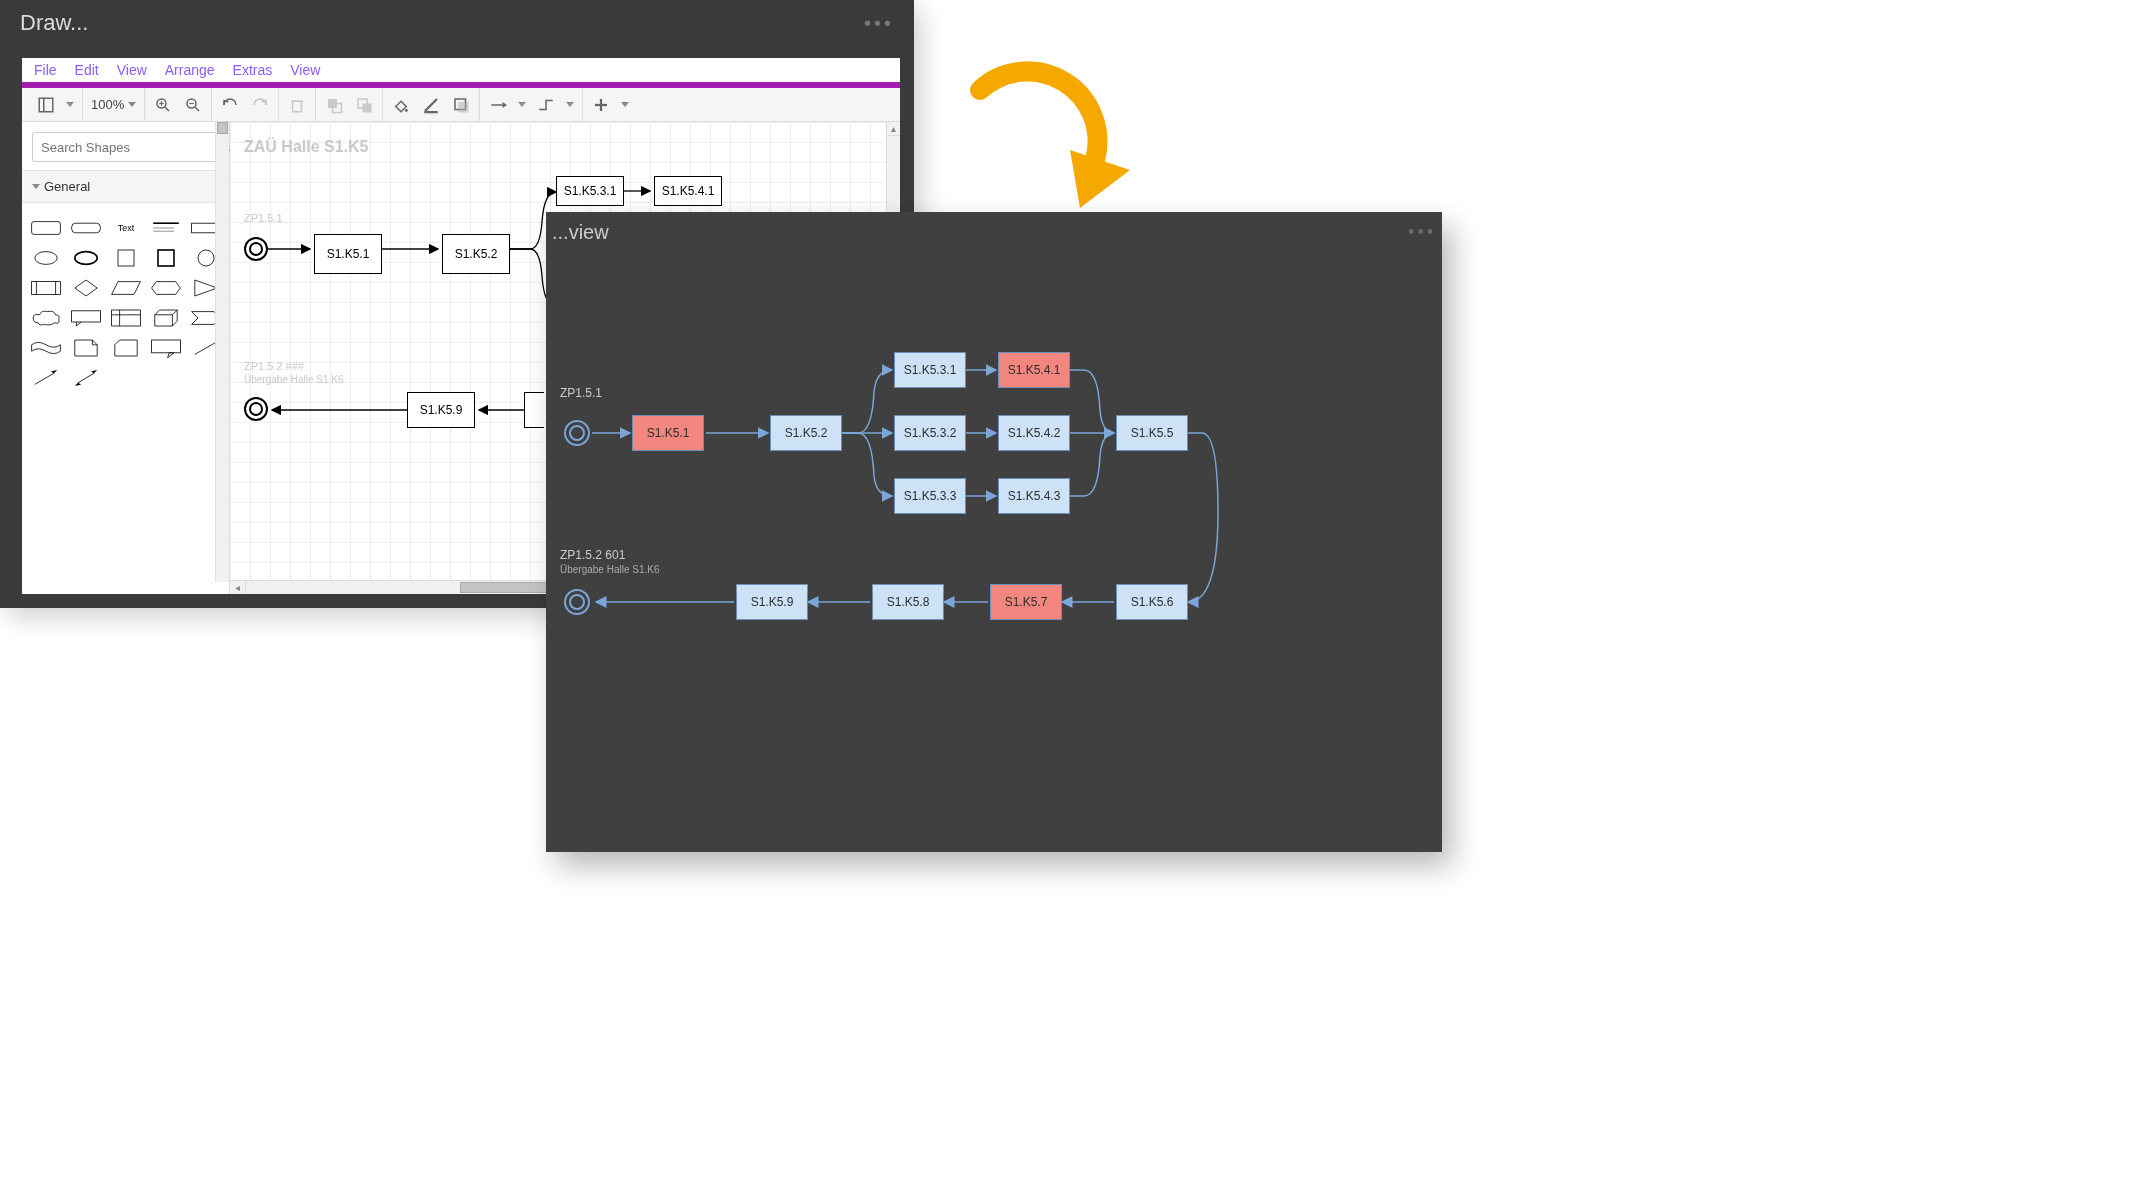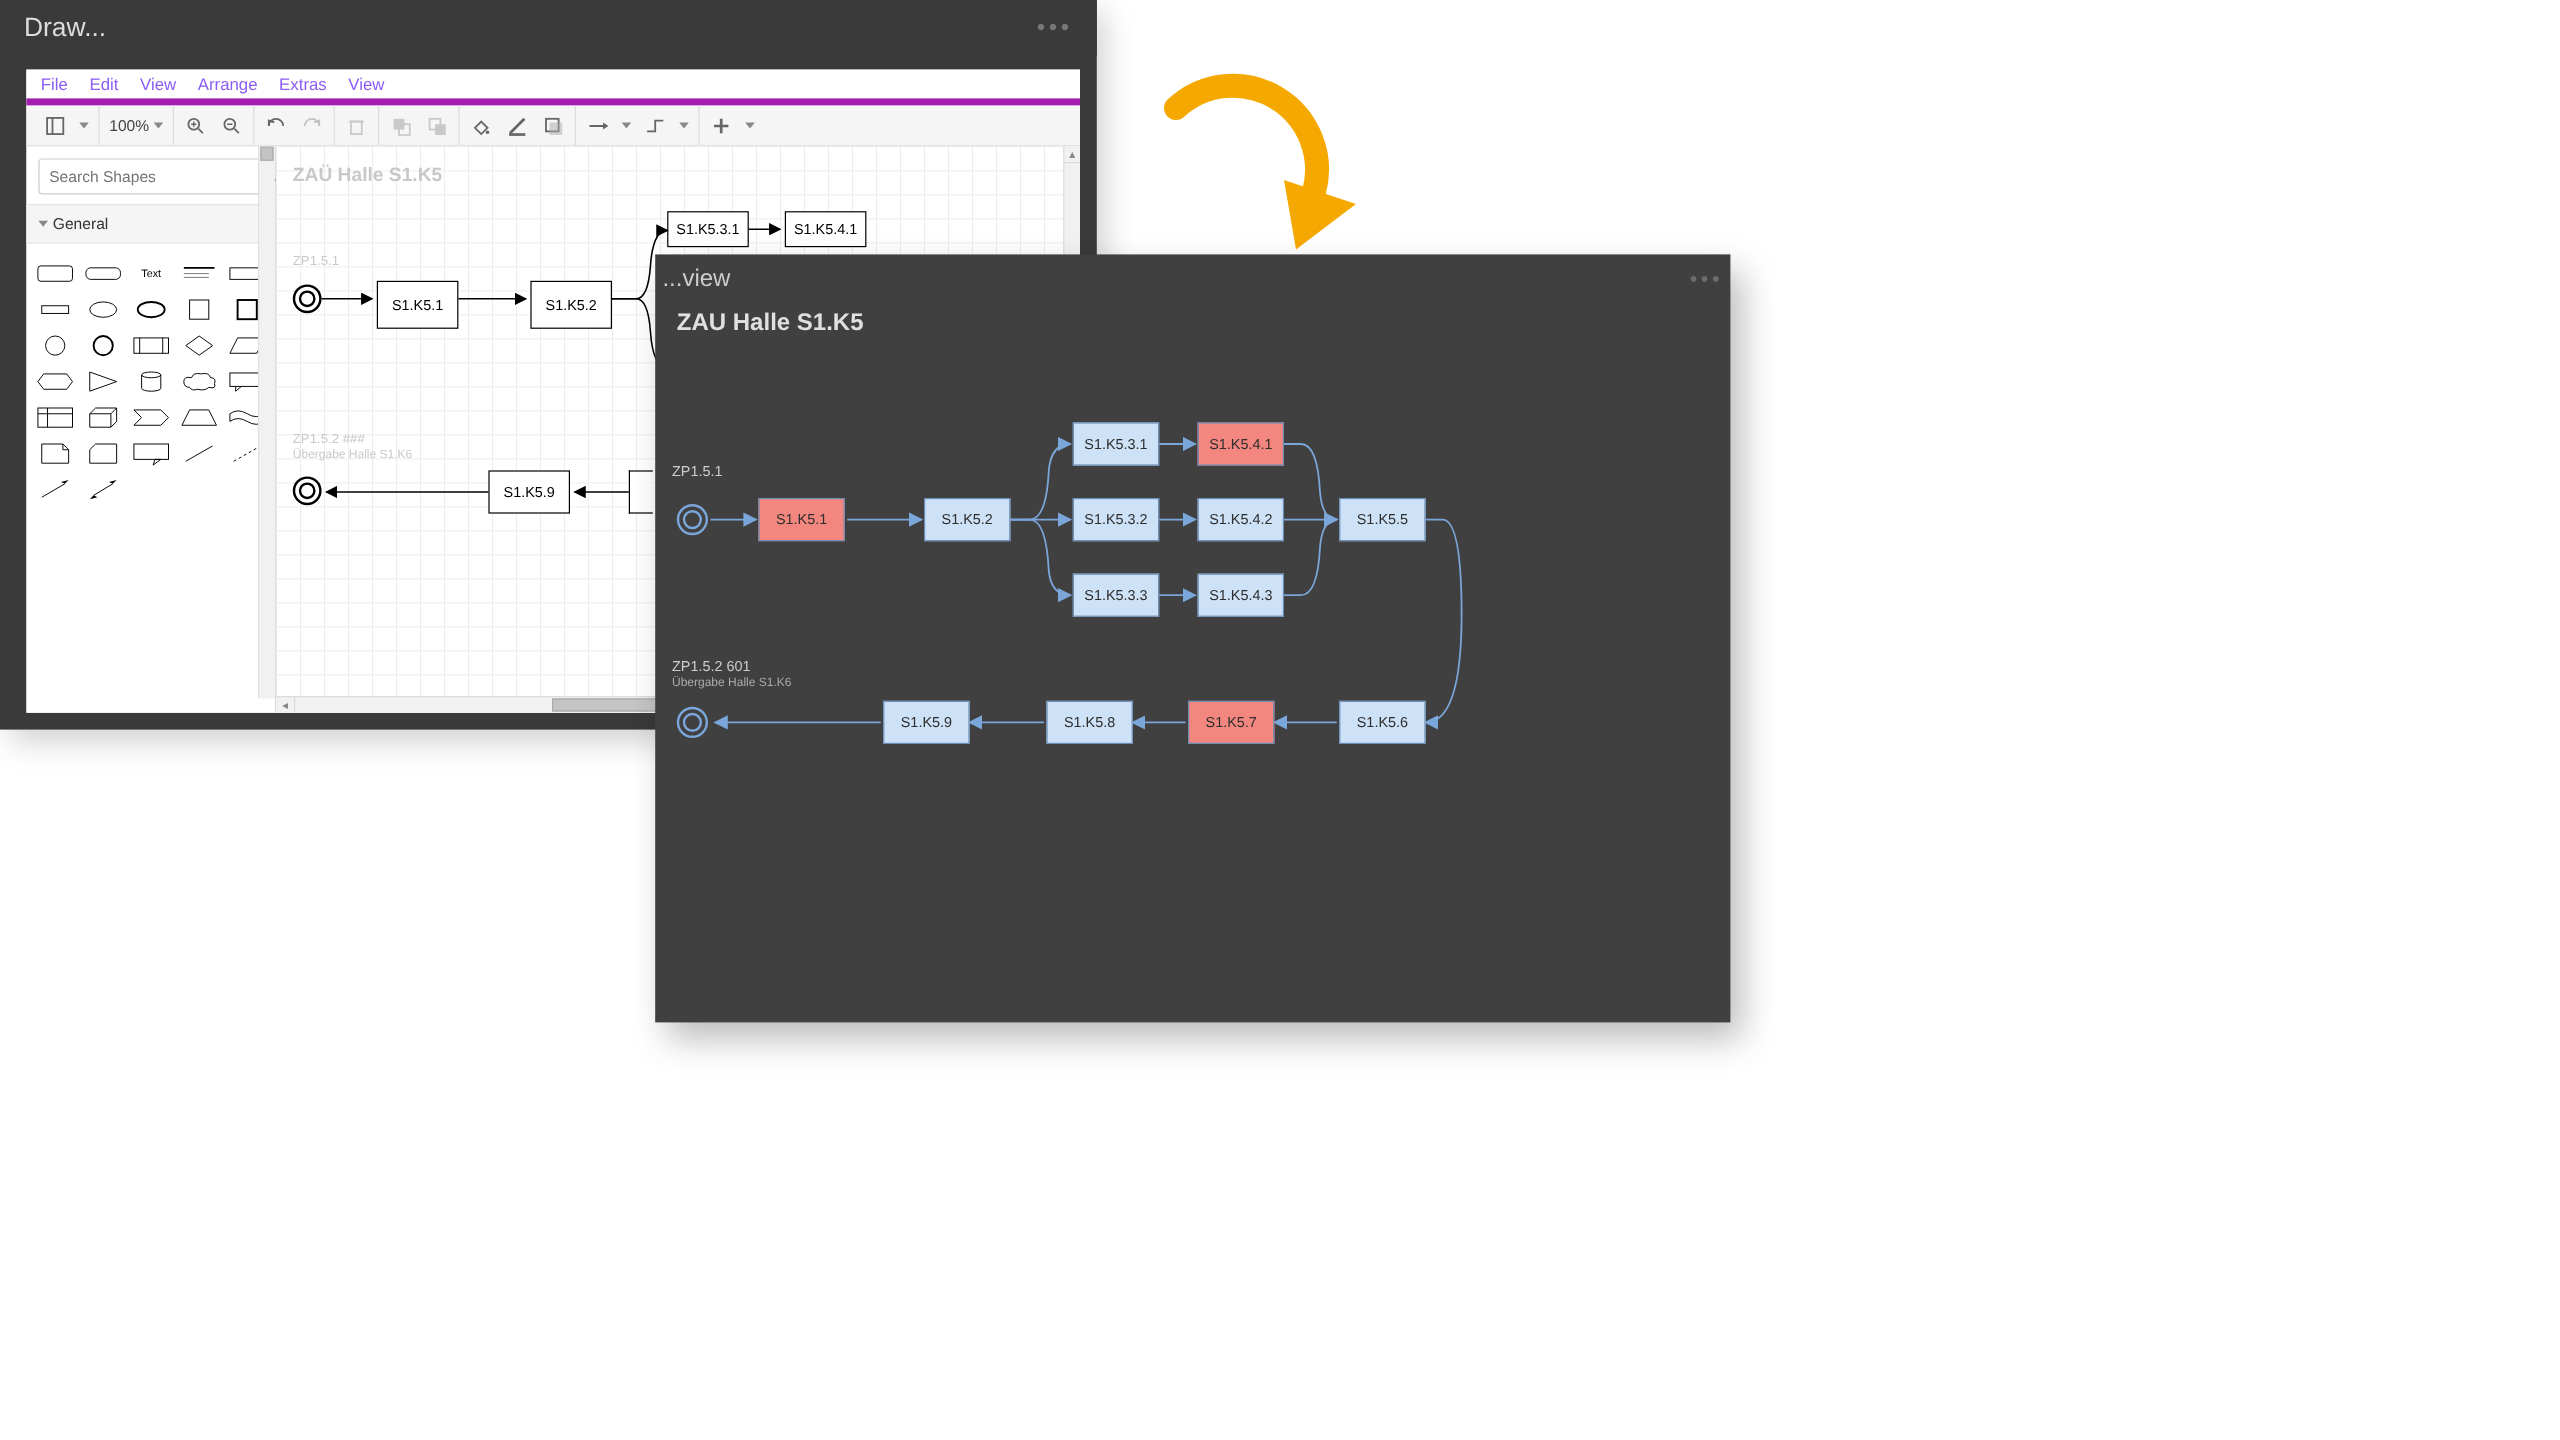--- a/index.html
+++ b/index.html
@@ -21,21 +21,21 @@
 .triangle { width: 0; height: 0; border-left: 4px solid transparent; border-right: 4px solid transparent; border-top: 5px solid #888; }
 .workspace { flex: 1; display: flex; overflow: hidden; }
 .sidebar { width: 208px; border-right: 1px solid #dcdcdc; display: flex; flex-direction: column; background: #fff; position: relative; }
 .sidebar-scroll { position: absolute; right: 0; top: 0; bottom: 12px; width: 14px; background: #f1f1f1; border-left: 1px solid #e0e0e0; }
 .sidebar-scroll .thumb { position: absolute; top: 0; left: 1px; right: 1px; height: 12px; background: #c3c3c3; border: 1px solid #aaa; }
 .search-wrap { padding: 10px 10px 8px; }
 .search { display: flex; align-items: center; border: 1px solid #ccc; border-radius: 3px; background: #fff; height: 30px; padding: 0 8px; }
 .search input { flex: 1; border: none; outline: none; font-size: 13px; color: #888; background: transparent; }
 .search-icon { color: #999; }
 .section-head { font-size: 13px; color: #333; padding: 8px 10px; background: #f5f5f5; border-top: 1px solid #e4e4e4; border-bottom: 1px solid #e4e4e4; display: flex; align-items: center; gap: 4px; }
-.shape-grid { padding: 10px 8px; display: grid; grid-template-columns: repeat(5, 1fr); gap: 0 8px; }
+.shape-grid { padding: 10px 8px; display: grid; grid-template-columns: repeat(6, 1fr); gap: 0 8px; }
 .shape-cell { display: flex; align-items: center; justify-content: center; height: 30px; cursor: pointer; }
 .shape-cell svg { width: 32px; height: 22px; }
 .shape-text-lbl { font-size: 9px; color: #000; }
 .canvas-area { flex: 1; position: relative; background: #fff; background-image: linear-gradient(#ededed 1px, transparent 1px), linear-gradient(90deg, #ededed 1px, transparent 1px); background-size: 20px 20px; }
 .canvas-area .hscroll { position: absolute; left: 0; right: 0; bottom: 0; height: 14px; background: #f1f1f1; border-top: 1px solid #dcdcdc; }
 .canvas-area .hscroll .larr, .canvas-area .hscroll .rarr { position: absolute; top: 0; width: 16px; height: 100%; display: flex; align-items: center; justify-content: center; color: #888; font-size: 10px; }
 .canvas-area .hscroll .larr { left: 0; border-right: 1px solid #dcdcdc; }
 .canvas-area .hscroll .rarr { right: 0; border-left: 1px solid #dcdcdc; }
 .canvas-area .hscroll .hthumb { position: absolute; left: 230px; width: 200px; top: 1px; bottom: 1px; background: #c4c4c4; border: 1px solid #aaa; }
 .canvas-area .vscroll { position: absolute; right: 0; top: 0; bottom: 14px; width: 14px; background: #f1f1f1; border-left: 1px solid #dcdcdc; }
@@ -457,21 +457,20 @@
   <path d="M 30 50 A 70 70 0 0 1 145 120" fill="none" stroke="#f5a900" stroke-width="20" stroke-linecap="round"></path>
   <polygon points="120,110 180,130 130,168" fill="#f5a900"></polygon>
 </svg>
 
 <div class="view-window">
   <div class="view-titlebar">
     <span>...view</span>
     <span class="dots">•••</span>
   </div>
   <div class="view-body">
-    <div class="view-heading">ZAU Halle S1.K5</div>
 
     <svg class="overlay" width="880" height="580">
       <defs>
           <marker id="ahb" markerWidth="8" markerHeight="8" refX="7" refY="4" orient="auto">
             <polygon points="0,0 8,4 0,8"></polygon>
           </marker>
         </defs>
 
       <line x1="46" y1="181" x2="84" y2="181" marker-end="url(#ahb)"></line>
       <line x1="160" y1="181" x2="222" y2="181" marker-end="url(#ahb)"></line>

